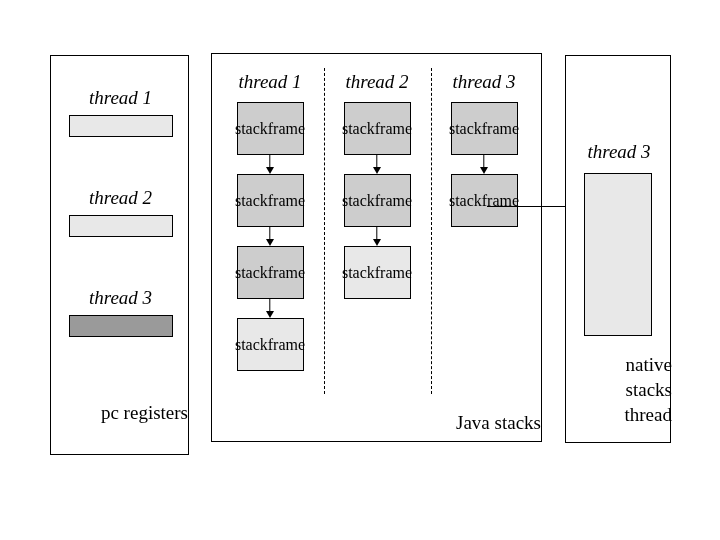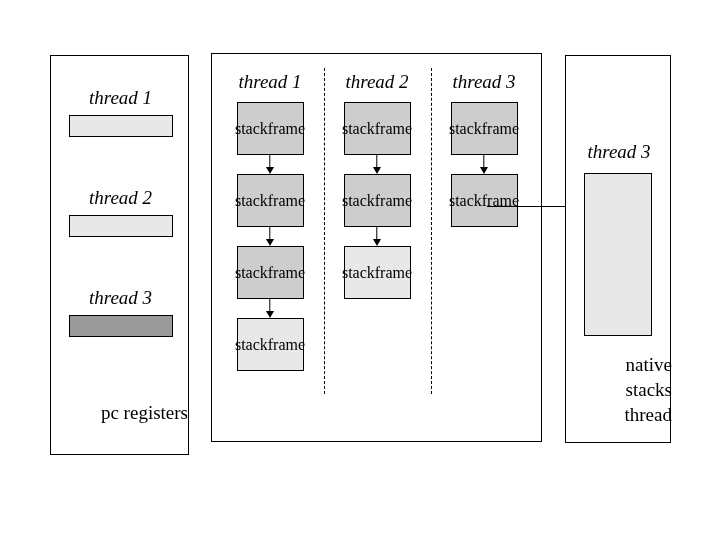--- a/index.html
+++ b/index.html
@@ -260,20 +260,21 @@
       <span>stack</span>
       <span>frame</span>
     </div>
     <div class="varrow"></div>
     <div class="frame shade-dark">
       <span>stack</span>
       <span>frame</span>
     </div>
   </div>
 
+  <div class="panel-caption" style="top:357px">Java stacks</div>
 </div>
 
 <div id="native-arrow">
   <div class="shaft"></div>
   <div class="head"></div>
 </div>
 
 <div class="panel" id="native-panel">
   <div id="native-thread-label">thread 3</div>
   <div id="native-stack-box"></div>

